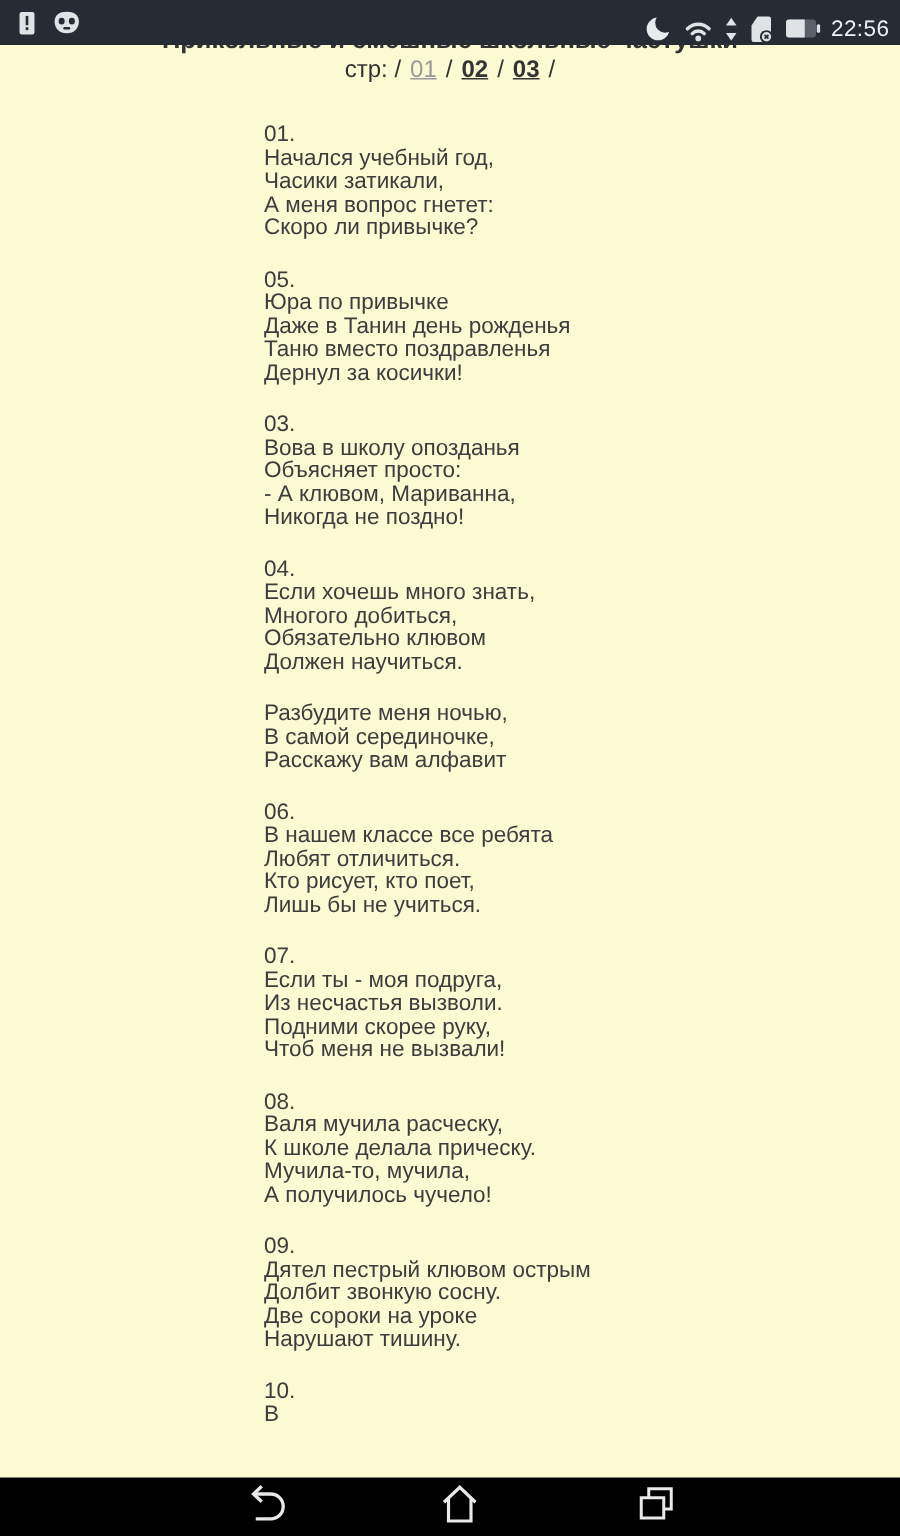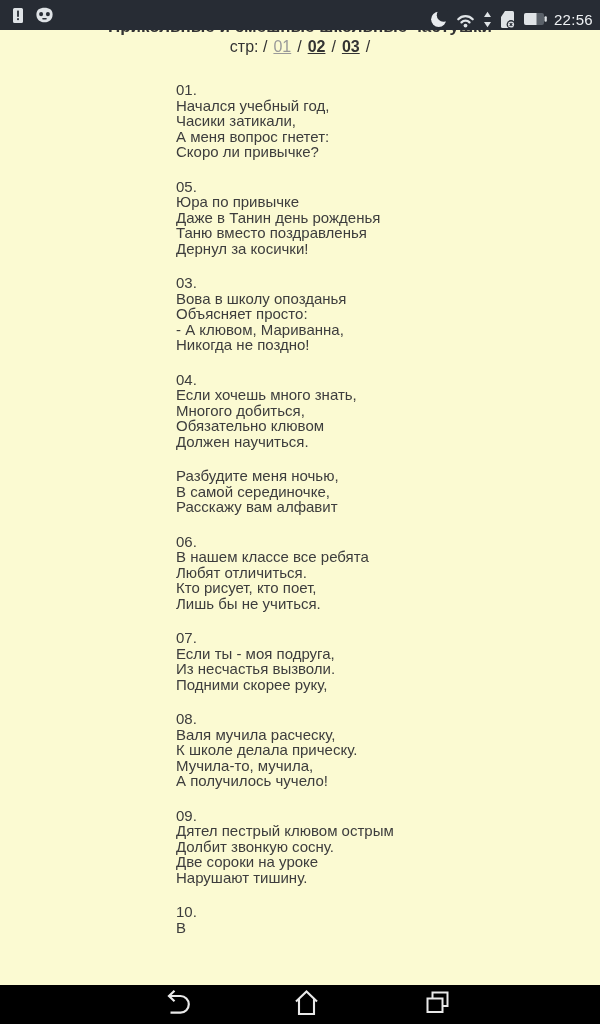--- a/index.html
+++ b/index.html
@@ -153,20 +153,21 @@
     <div>В нашем классе все ребята</div>
     <div>Любят отличиться.</div>
     <div>Кто рисует, кто поет,</div>
     <div>Лишь бы не учиться.</div>
   </div>
   <div class="verse">
     <div>07.</div>
     <div>Если ты - моя подруга,</div>
     <div>Из несчастья вызволи.</div>
     <div>Подними скорее руку,</div>
+    <div>Чтоб меня не вызвали!</div>
   </div>
   <div class="verse">
     <div>08.</div>
     <div>Валя мучила расческу,</div>
     <div>К школе делала прическу.</div>
     <div>Мучила-то, мучила,</div>
     <div>А получилось чучело!</div>
   </div>
   <div class="verse">
     <div>09.</div>

